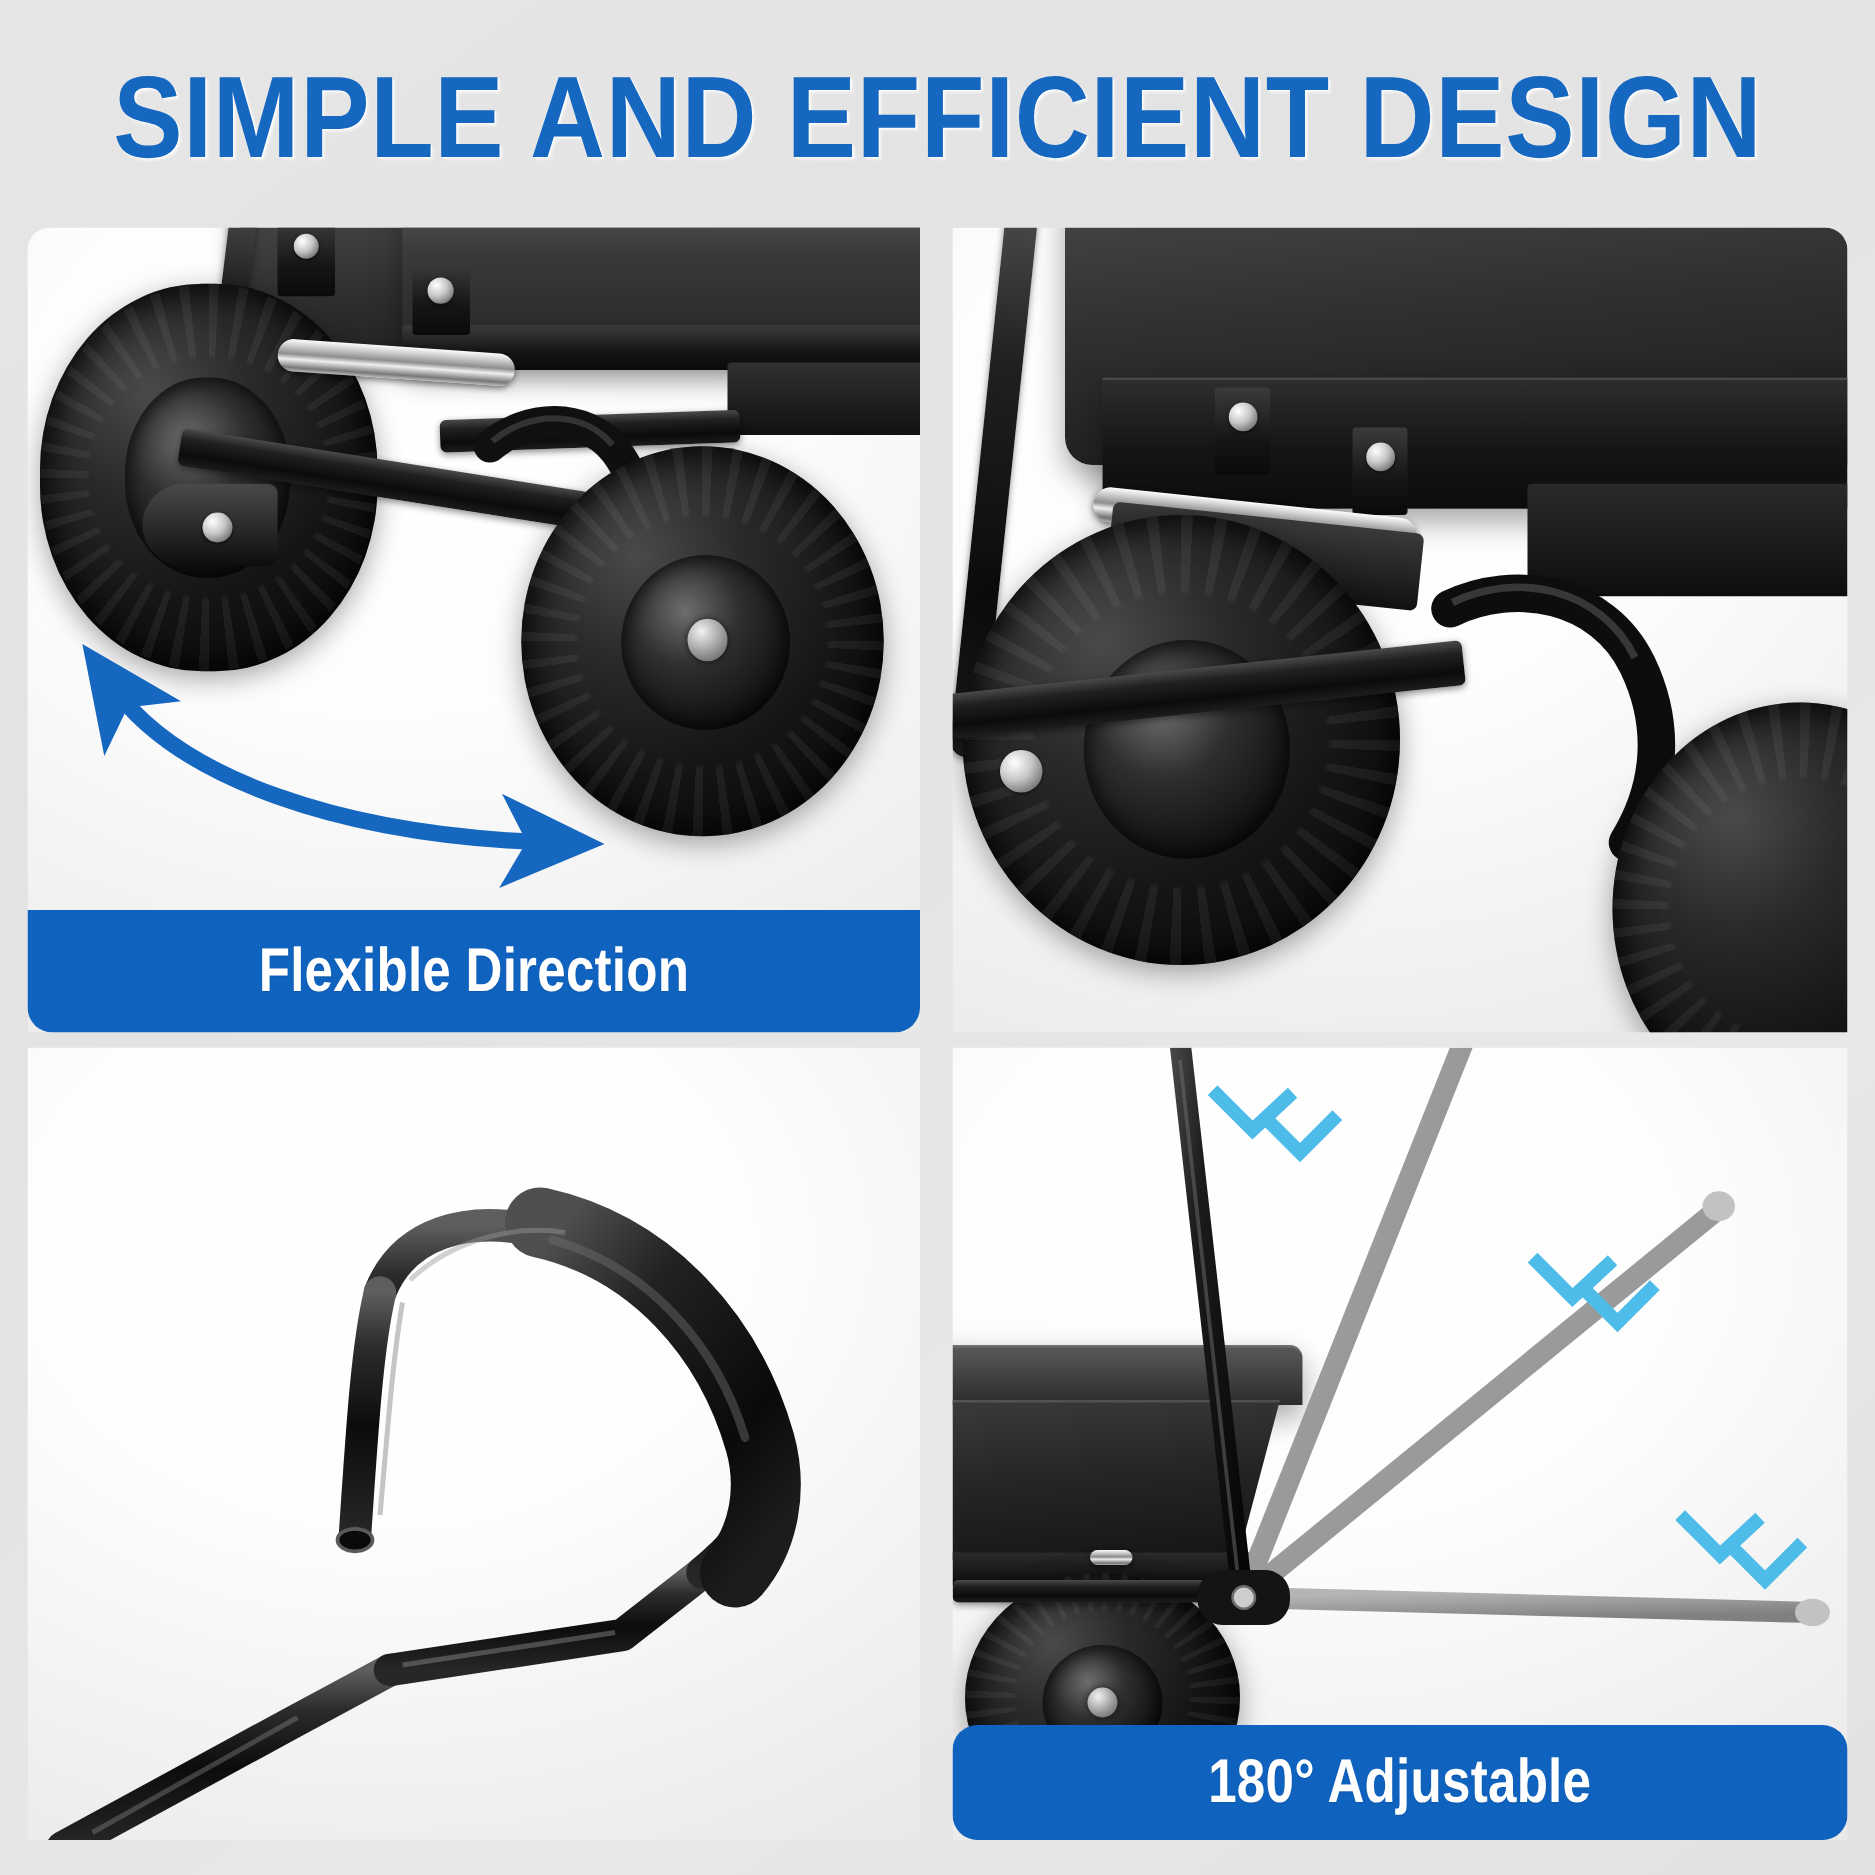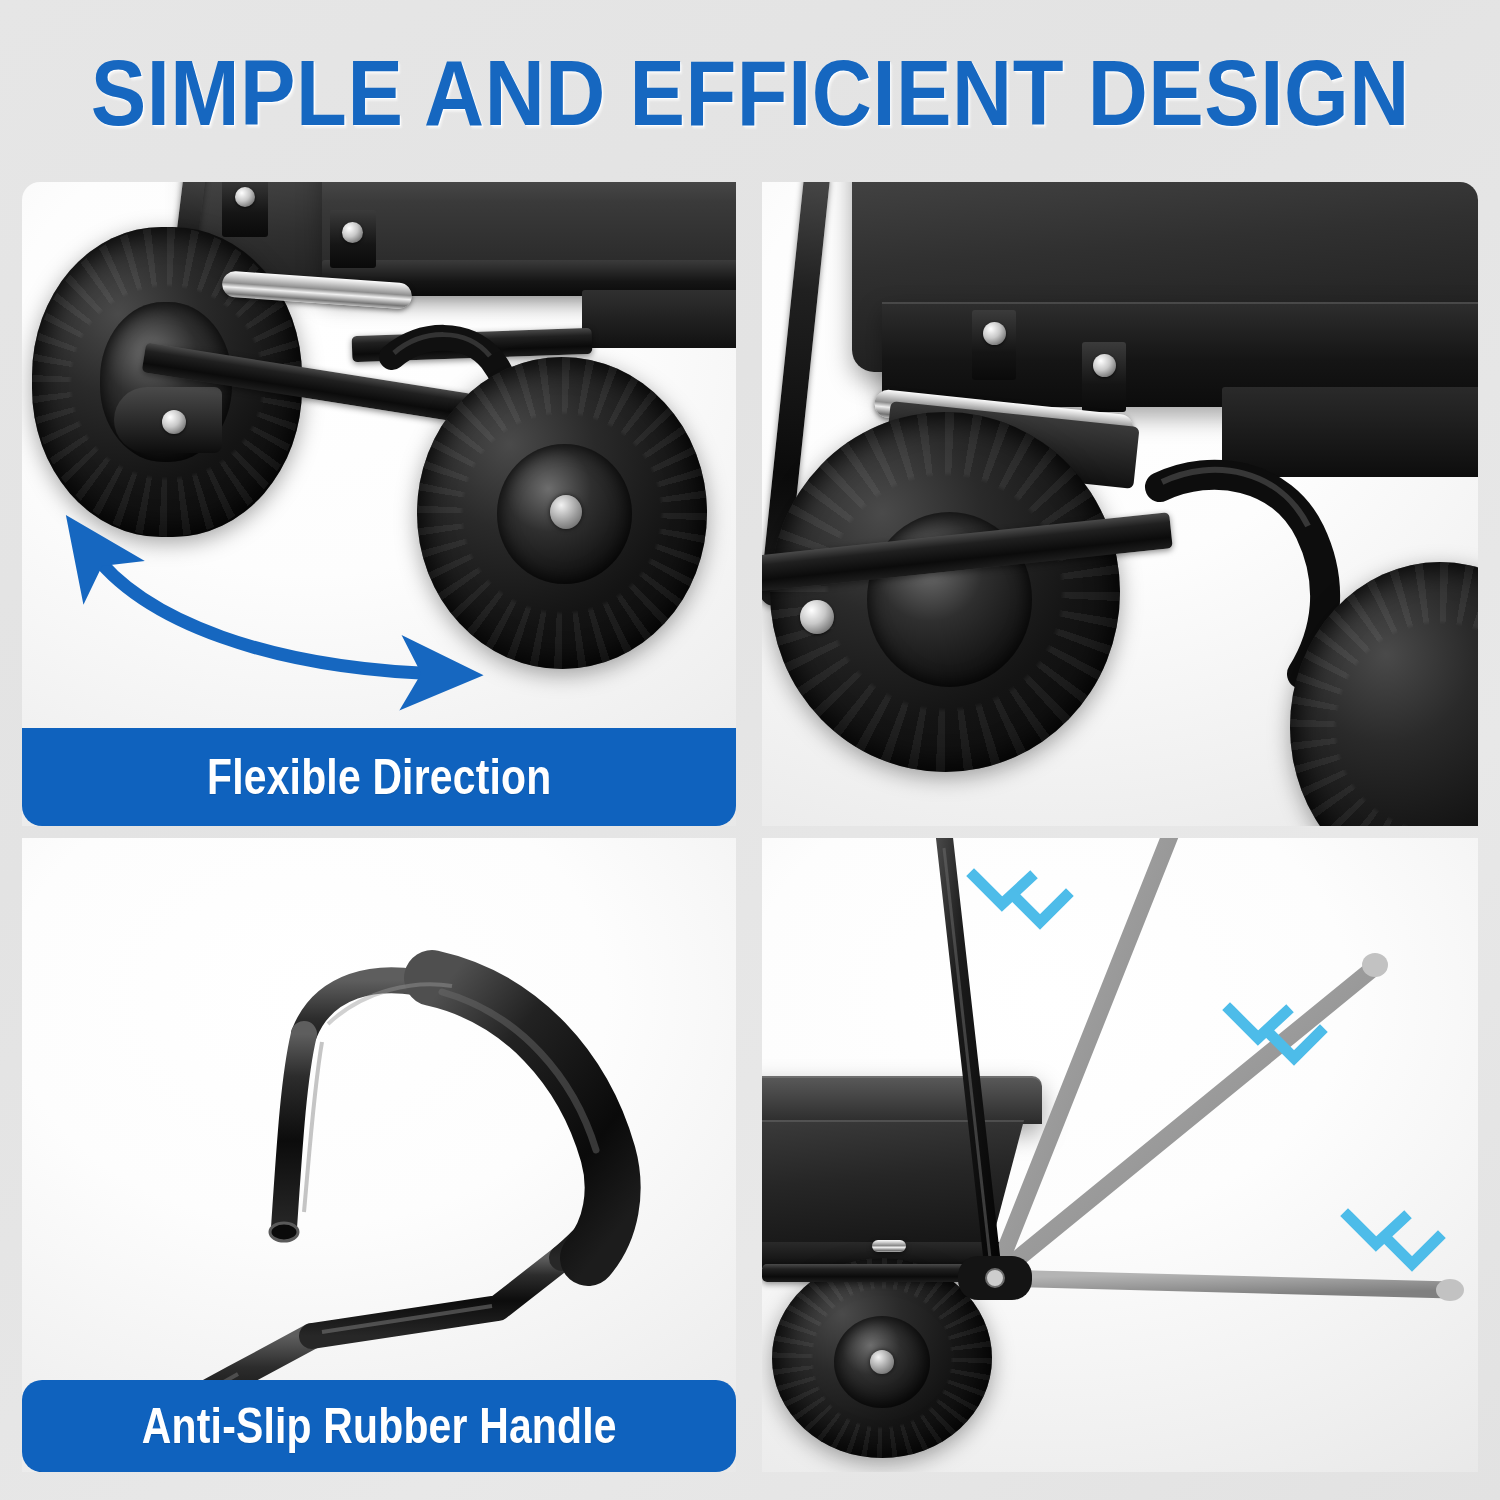--- a/index.html
+++ b/index.html
@@ -274,23 +274,20 @@
 
       <path d="M420 154 C 498 176, 552 240, 574 312" stroke="#6e6e6e" stroke-width="7" fill="none" stroke-linecap="round" opacity=".45"></path>
 
       <path d="M300 204 C 292 250, 288 308, 282 374" stroke="#8c8c8c" stroke-width="4" fill="none" opacity=".5"></path>
       <path d="M306 186 C 342 152, 392 142, 430 148" stroke="#9a9a9a" stroke-width="4" fill="none" opacity=".45"></path>
       <path d="M300 494 L 470 468" stroke="#8e8e8e" stroke-width="4" fill="none" opacity=".45"></path>
       <path d="M52 628 L 216 536" stroke="#8a8a8a" stroke-width="4" fill="none" opacity=".4"></path>
     </svg>
   </div>
 
-  <div class="caption cap-bottom">
-    <span>Anti-Slip Rubber Handle</span>
-  </div>
 </div>
 
 <div class="panel" id="panel-adjust">
   <div class="photo" style="border-radius:0;">
 
     <div class="tray" style="left:-20px; top:238px; width:300px; height:48px; border-radius:8px 10px 0 0; background:linear-gradient(180deg,#5a5a5a,#2b2b2b);"></div>
     <div class="tray" style="left:-20px; top:282px; width:282px; height:128px; background:linear-gradient(175deg,#3b3b3b,#262626 45%,#141414); clip-path: polygon(0 0, 100% 0, 88% 100%, 4% 100%);"></div>
     <div class="plate" style="left:-20px; top:404px; width:260px; height:26px; background:linear-gradient(180deg,#2a2a2a,#0d0d0d);"></div>
     <div class="chrome" style="left:110px; top:402px; width:34px; height:12px;"></div>
 
@@ -346,13 +343,16 @@
         <path d="M468 172 L 496 200 L 524 174"></path>
         <path d="M506 194 L 532 220 L 558 194"></path>
       </g>
       <g fill="none" stroke="#4DBCE9" stroke-width="11" stroke-linecap="square">
         <path d="M586 378 L 614 406 L 642 380"></path>
         <path d="M624 400 L 650 426 L 676 400"></path>
       </g>
     </svg>
   </div>
 
+  <div class="caption cap-bottom">
+    <span>180° Adjustable</span>
+  </div>
 </div>
 
 </body></html>

